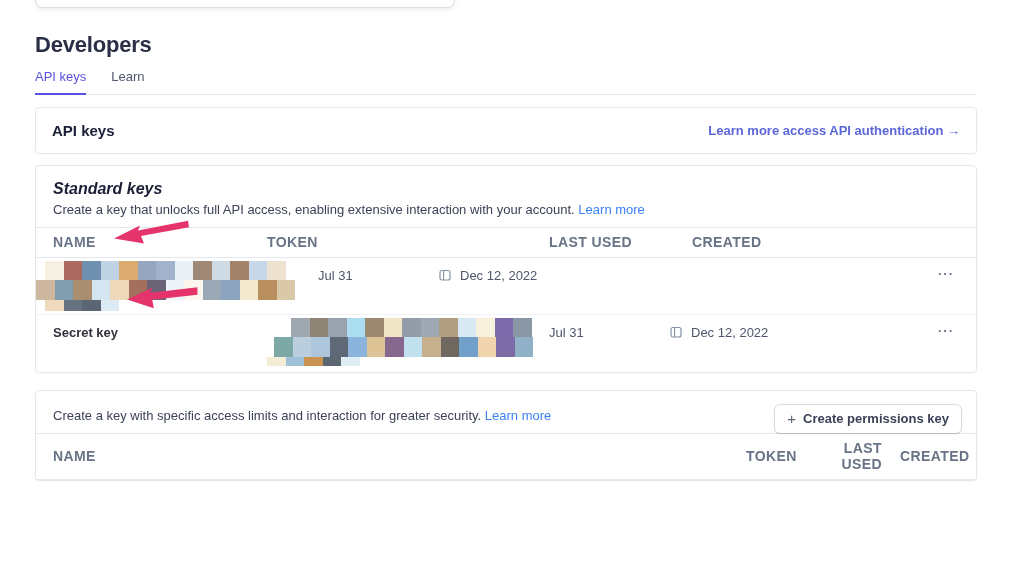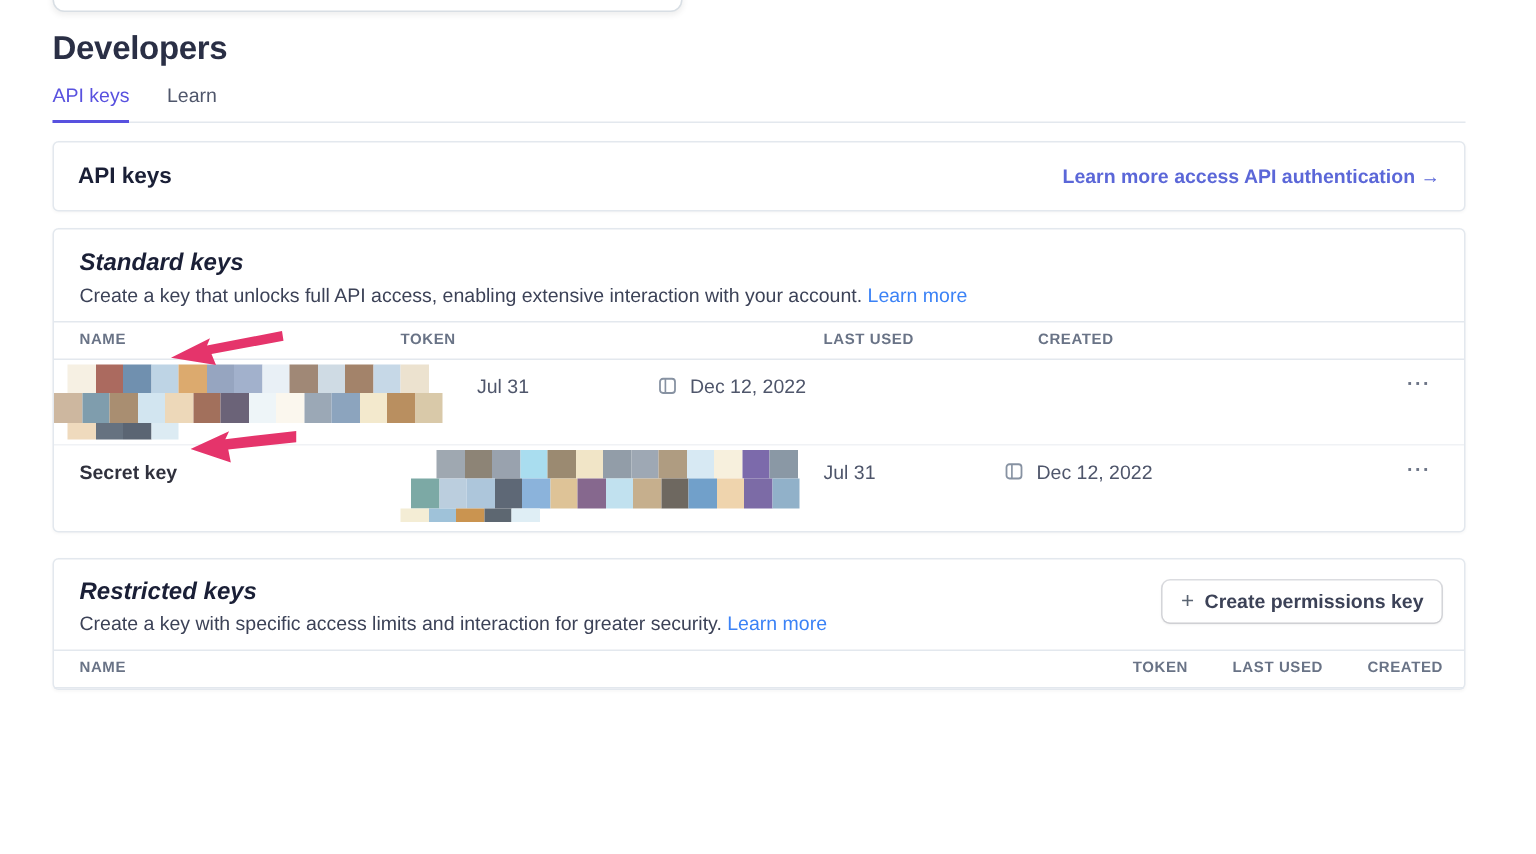--- a/index.html
+++ b/index.html
@@ -4,40 +4,40 @@
 <style>
   * { box-sizing: border-box; margin: 0; padding: 0; }
   body { background:#fff; font-family:"Liberation Sans", sans-serif; -webkit-font-smoothing:antialiased; }
   .page { position:relative; width:1024px; height:569px; background:#fff; overflow:hidden; }
   .content { position:absolute; left:35px; top:0; width:942px; }
 
   
   .top-remnant { position:absolute; left:0; top:-22px; width:420px; height:30px; background:#fff;
     border:1px solid #d8dee4; border-radius:8px; box-shadow:0 2px 4px rgba(0,0,0,.07); }
 
-  .page-title { margin-top:19px; font-size:22px; font-weight:700; color:#2a2f45; letter-spacing:-.2px; }
+  .page-title { margin-top:32px; font-size:22px; font-weight:700; color:#2a2f45; letter-spacing:-.2px; }
 
   .tabs { display:flex; gap:25px; margin-top:11px; border-bottom:1px solid #e3e8ee; }
   .tab { font-size:13px; font-weight:500; color:#4f566b; padding-bottom:9px; cursor:pointer; }
   .tab.active { color:#5851df; border-bottom:2px solid #5851df; margin-bottom:-1px; }
 
   .card { background:#fff; border:1px solid #e3e8ee; border-radius:4px; box-shadow:0 1px 2px rgba(0,0,0,.03); }
 
   .card-api { margin-top:12px; height:47px; display:flex; justify-content:space-between; align-items:center; padding:0 16px; }
   .api-title { font-size:15px; font-weight:700; color:#1a1f36; }
   .api-link { font-size:13px; font-weight:600; color:#5b67d8; cursor:pointer; text-decoration:none; }
 
   .card-standard { margin-top:11px; }
   .sec-head { padding:14px 17px 10px; }
   .sec-title { font-size:16px; font-weight:700; color:#1a1f36;font-style:italic; }
   .sec-desc { margin-top:4px; font-size:13px; color:#3c4257; }
   .link { color:#3b82f6; font-weight:500; cursor:pointer; }
 
   .thead { display:flex; border-top:1px solid #e3e8ee; border-bottom:1px solid #e3e8ee; padding:6px 0 7px; }
-  .th { font-size:10px; font-weight:700; color:#697386; letter-spacing:.4px; }
+  .th { font-size:14px; font-weight:700; color:#697386; letter-spacing:.4px; }
   .col-name    { width:231px; padding-left:17px; }
   .col-token   { width:282px; }
   .col-last    { width:143px; }
   .col-created { width:215px; }
   .col-actions { flex:1; text-align:right; padding-right:22px; }
 
   .srow { display:flex; min-height:57px; border-bottom:1px solid #f0f2f5; align-items:flex-start; }
   .srow:last-child { border-bottom:none; }
   .key-name { font-size:13px; font-weight:600; color:#30313d; padding-top:10px; }
   .cell-text { font-size:13px; color:#4f566b; padding-top:10px; }
@@ -210,21 +210,20 @@
         <div class="col-actions overflow-btn">···</div>
       </div>
     </div>
 
     <div class="card card-restricted">
       <button class="btn-create">
         <span class="btn-plus">+</span>
         <span>Create permissions key</span>
       </button>
       <div class="sec-head" style="padding-top:13px">
-        <div class="sec-title">Restricted keys</div>
         <div class="sec-desc">
           <span>Create a key with specific access limits and interaction for greater security.</span>
           <span class="link">Learn more</span>
         </div>
       </div>
       <div class="rhead">
         <div class="th r-name">NAME</div>
         <div class="th r-token">TOKEN</div>
         <div class="th r-last">LAST USED</div>
         <div class="th r-created">CREATED</div>

